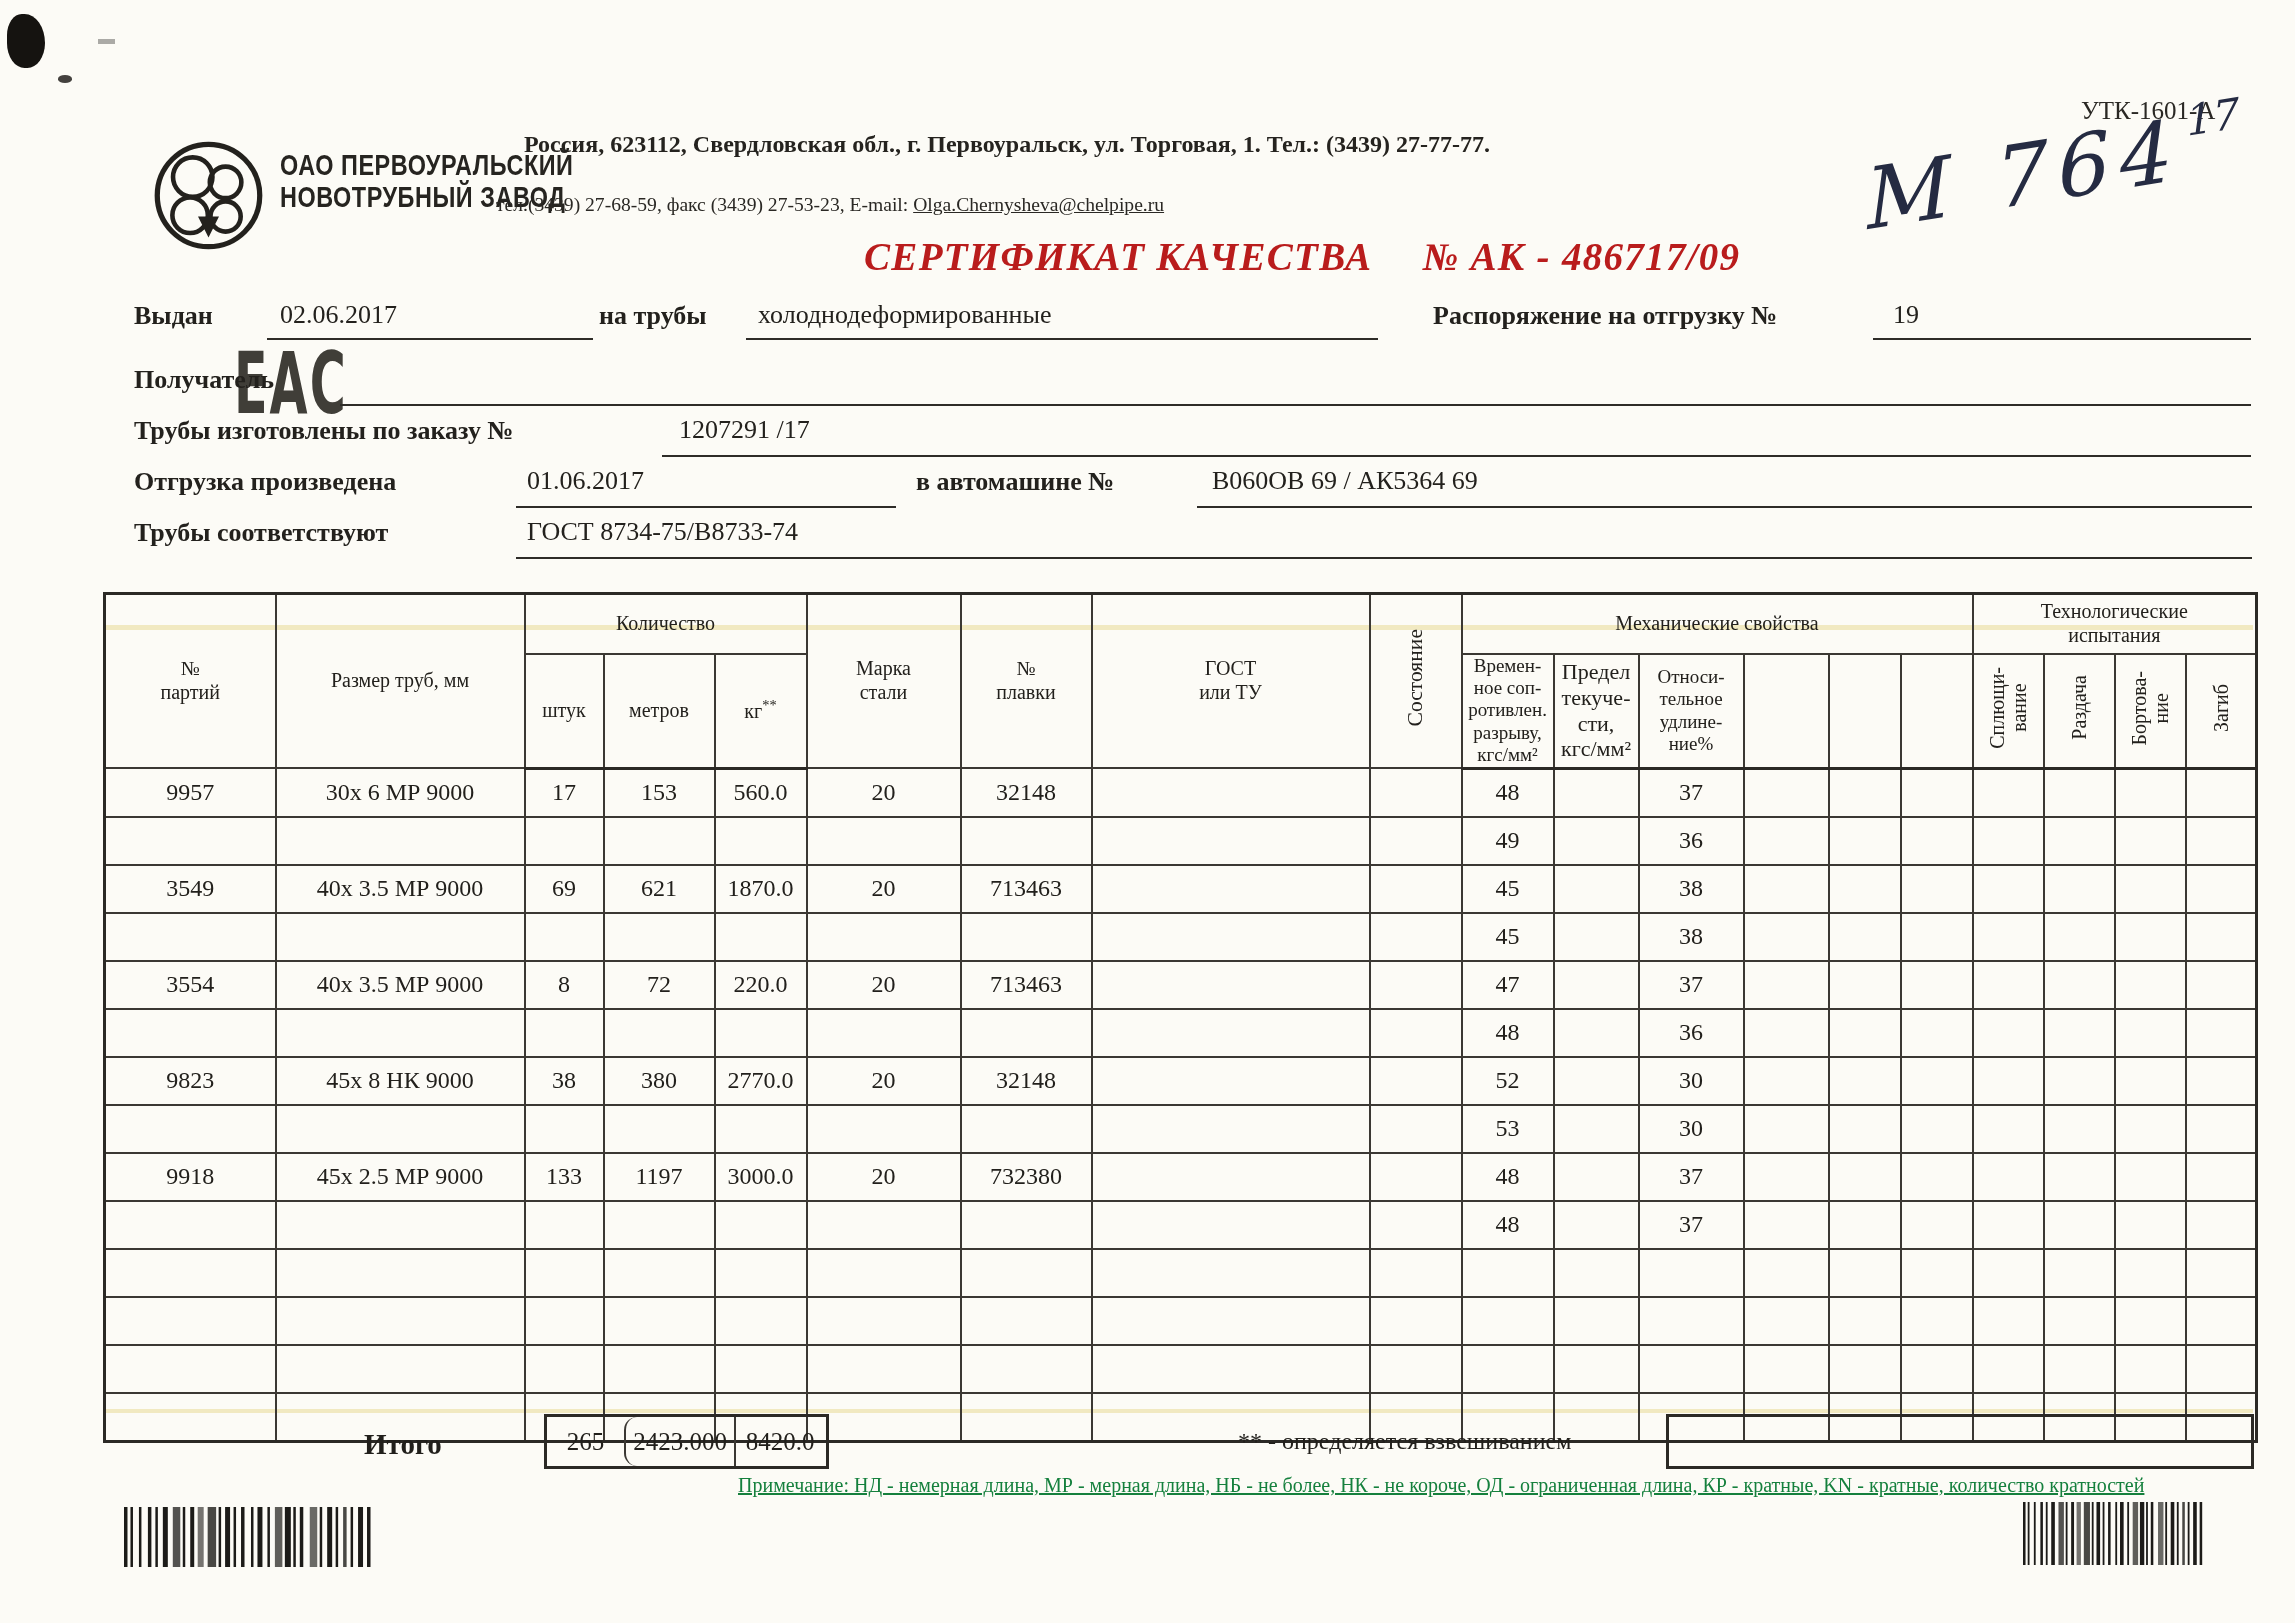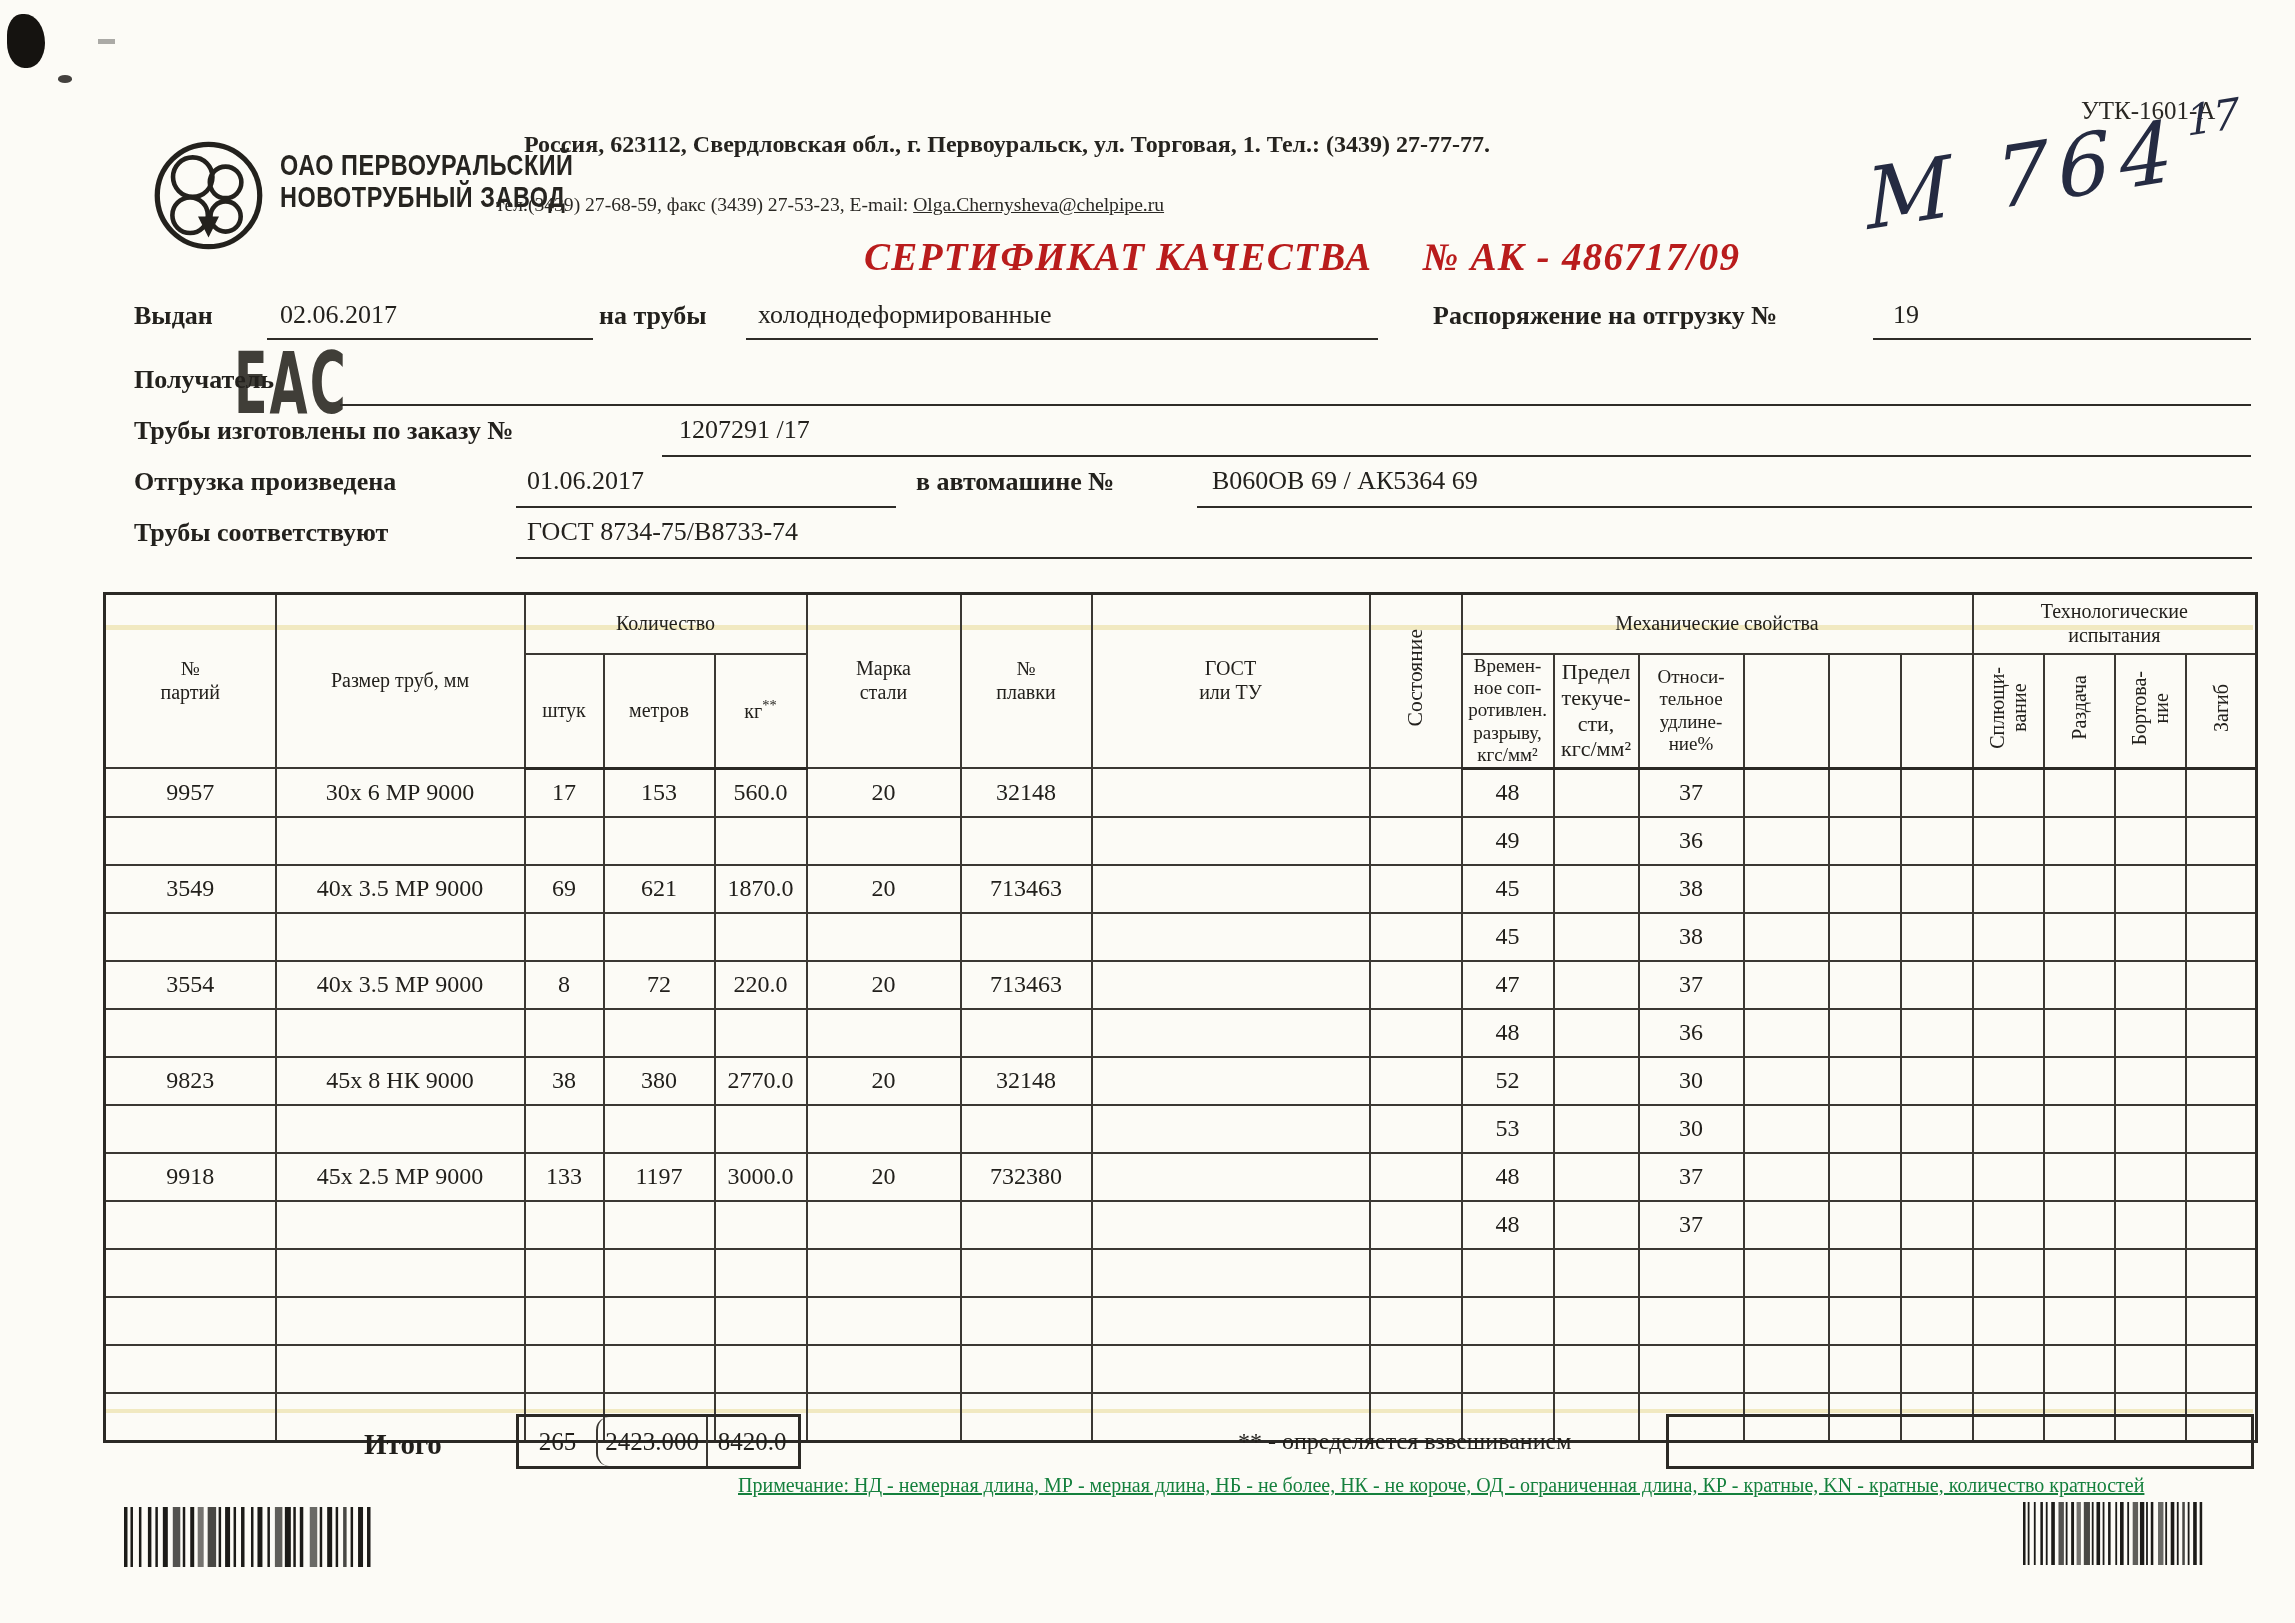--- a/index.html
+++ b/index.html
@@ -480,21 +480,21 @@
           <td></td>
           <td></td>
           <td></td>
           <td></td>
           <td></td>
         </tr>
       </tbody>
   </table>
 
   <div class="abs totals-label" style="left:364px;top:1428px;">Итого</div>
-  <div class="abs totals-box" style="left:516px;top:1414px;width:285px;height:55px;">
+  <div class="abs totals-box" style="left:544px;top:1414px;width:285px;height:55px;">
     <div class="totals-cell" style="width:77px;">265</div>
     <div class="totals-cell" style="width:110px;border-radius:13px;">2423.000</div>
     <div class="totals-cell" style="width:90px;">8420.0</div>
   </div>
   <div class="abs note" style="left:1238px;top:1428px;">** - определяется взвешиванием</div>
   <div class="abs empty-box" style="left:1666px;top:1414px;width:588px;height:55px;"></div>
 
   <div class="abs footnote" style="left:738px;top:1474px;">Примечание: НД - немерная длина, МР - мерная длина, НБ - не более, НК - не короче, ОД - ограниченная длина, КР - кратные, KN - кратные, количество кратностей</div>
 
   <svg class="abs barcode" style="left:124px;top:1507px;" width="249" height="60" viewBox="0 0 100 30" preserveAspectRatio="none">

